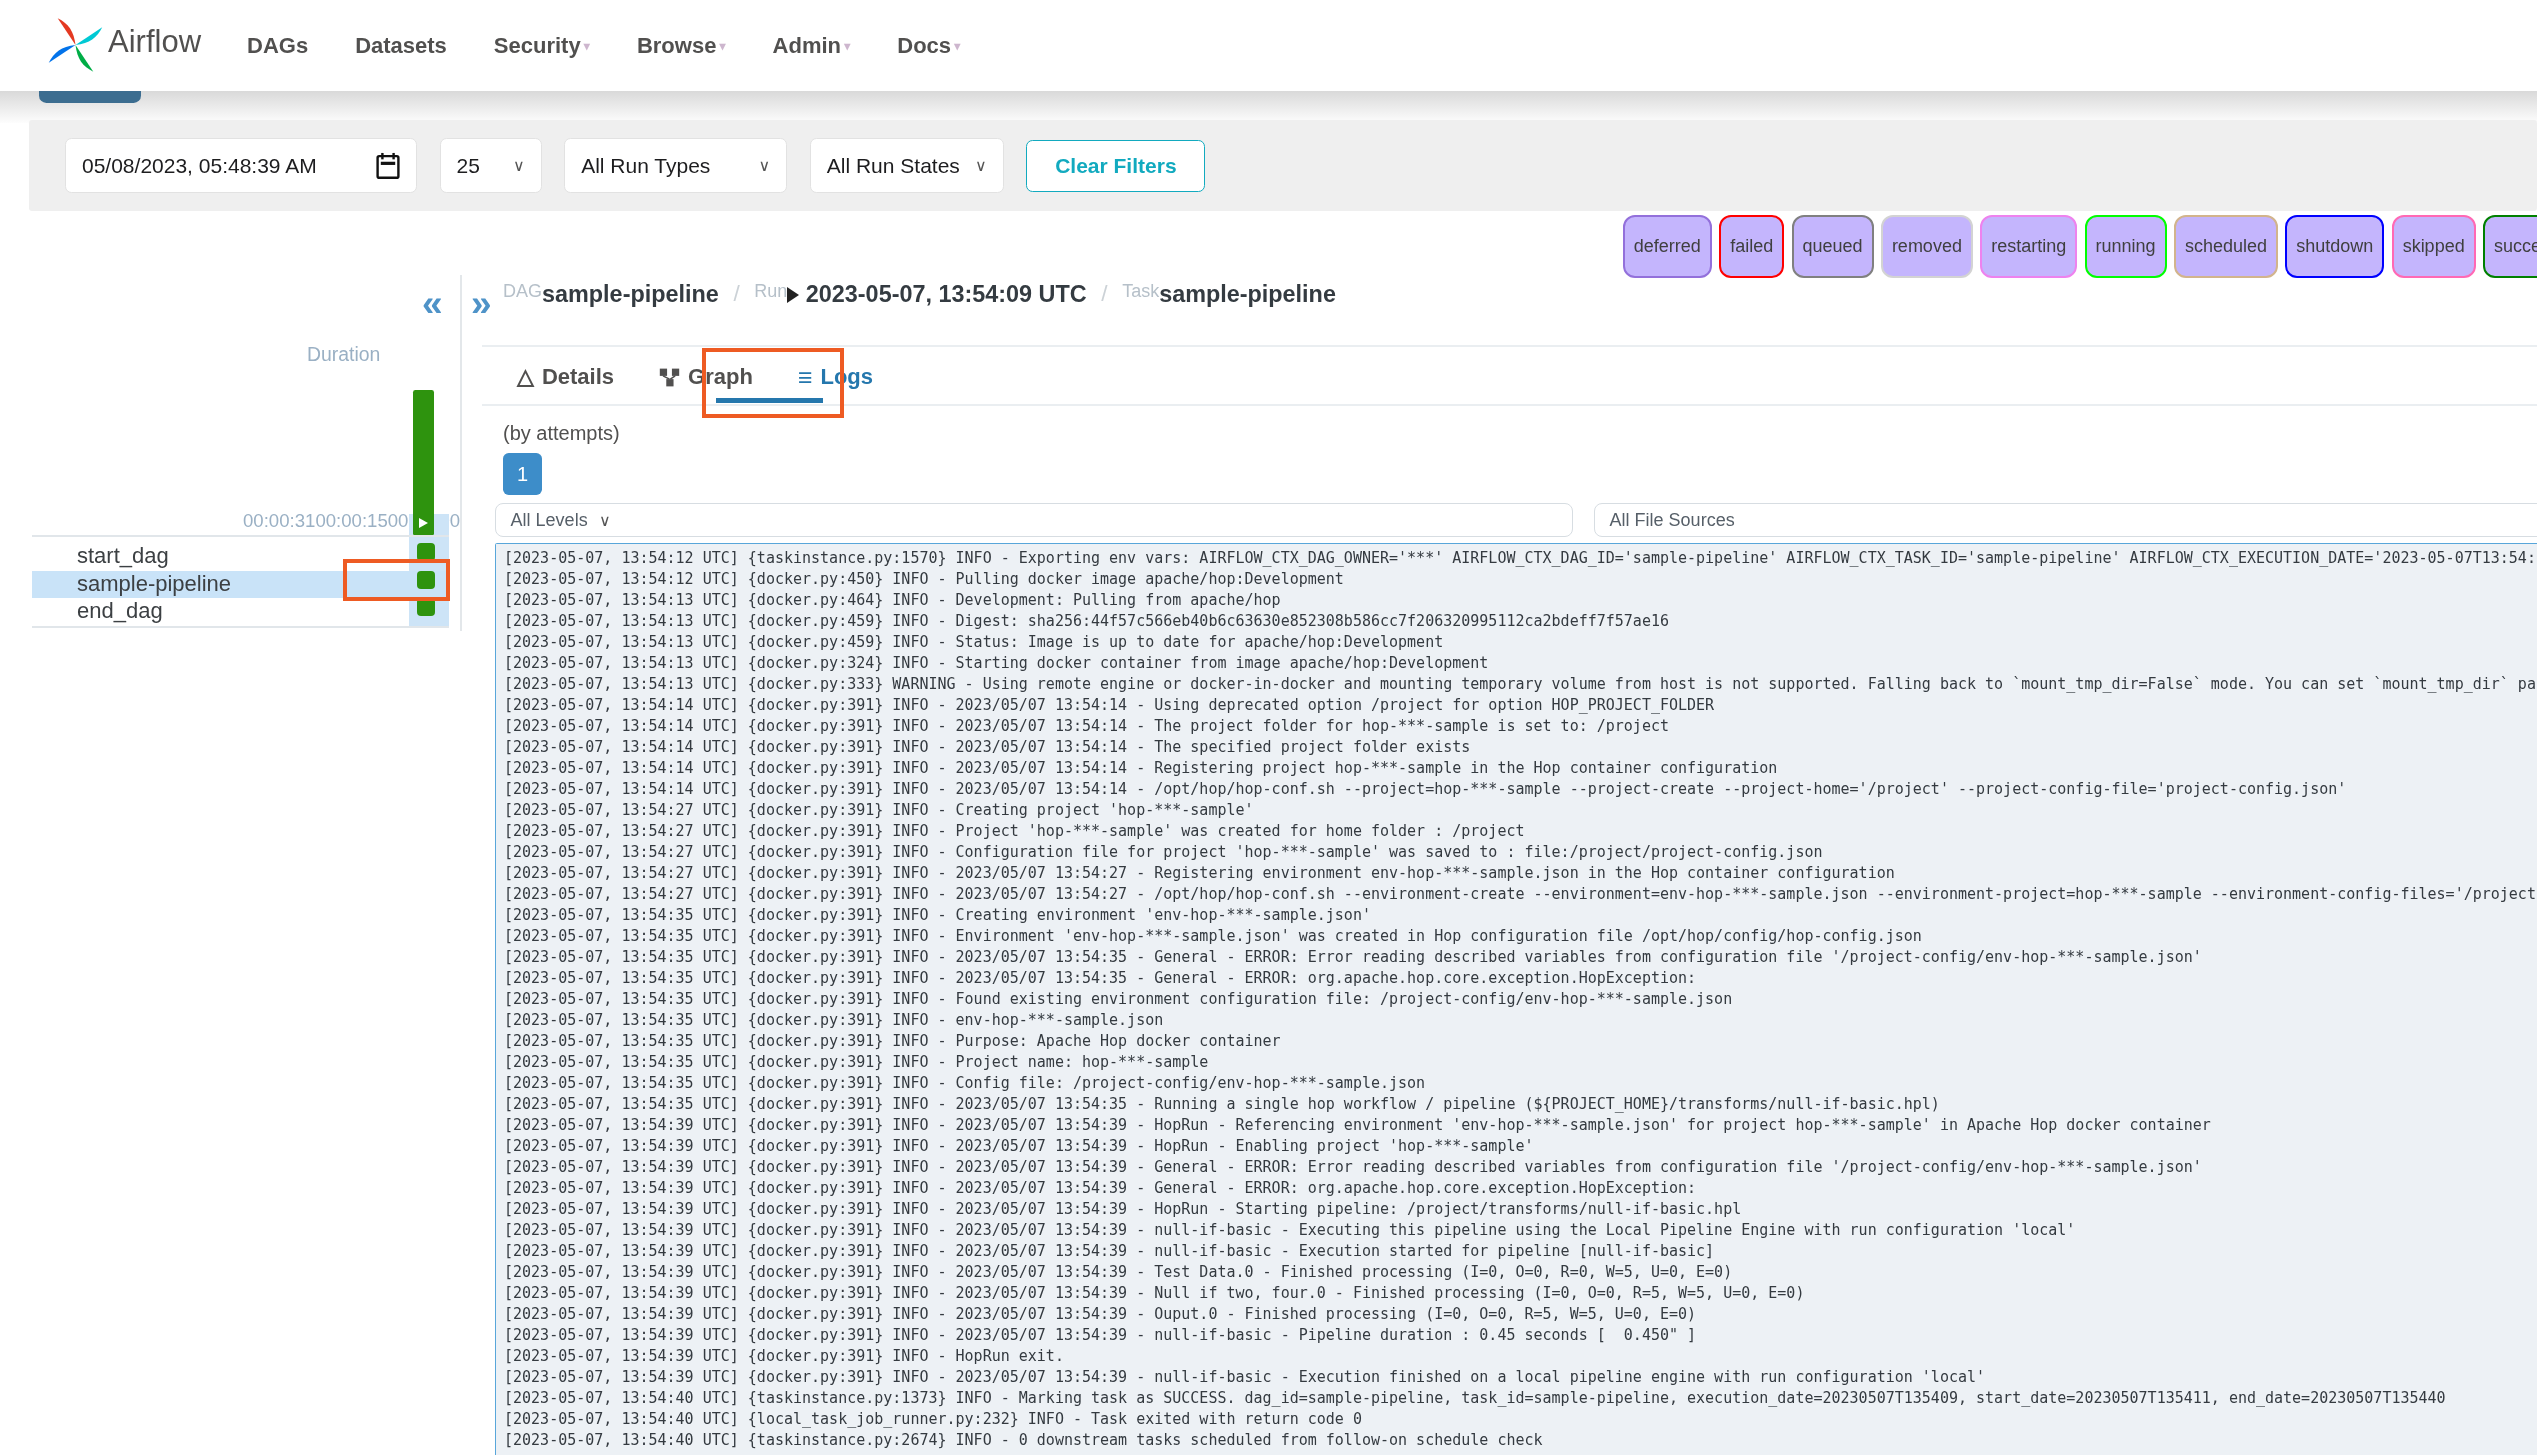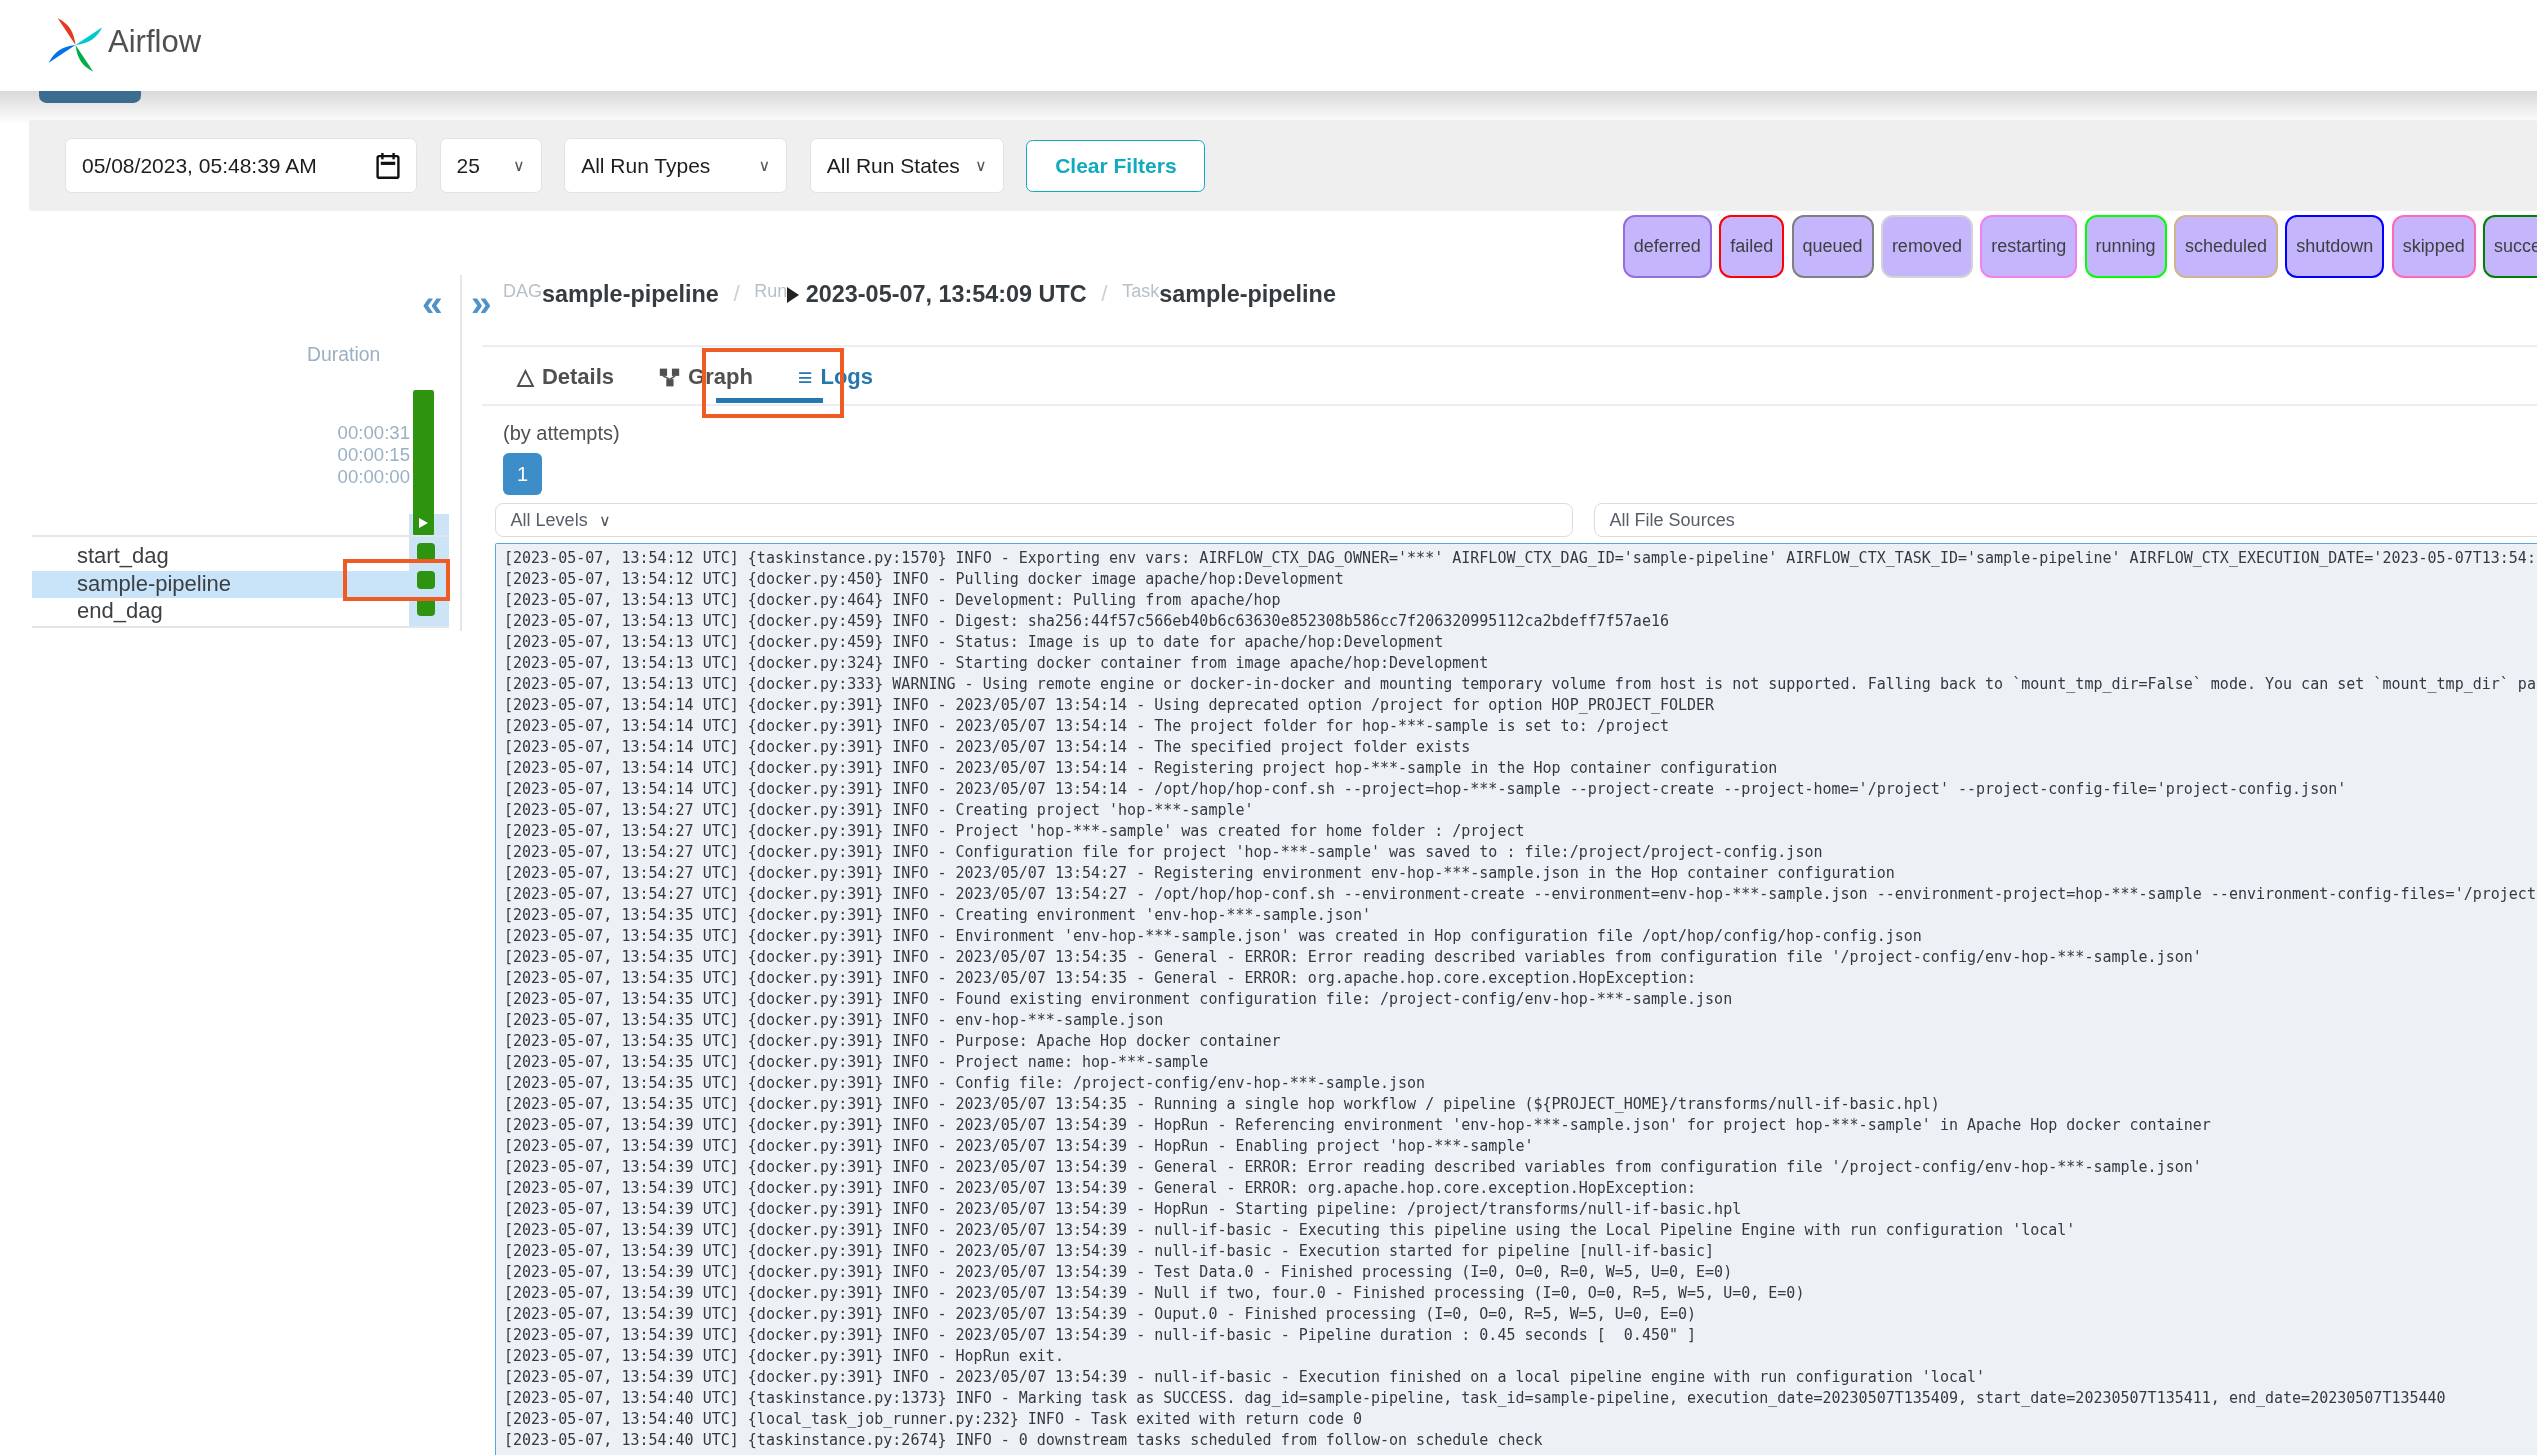--- a/index.html
+++ b/index.html
@@ -37,21 +37,21 @@
     font-size:18px; color:#3f3f3f; white-space:nowrap; }
 
   
   .collapse-btn, .expand-btn { position:absolute; font-size:37px; font-weight:bold; color:#4f93c8;
     cursor:pointer; line-height:1; }
   .collapse-btn { left:422px; top:285px; }
   .expand-btn  { left:471px; top:285px; }
   .duration-label { position:absolute; left:307px; top:343px; width:102px; text-align:left;
     font-size:19.4px; color:#9ab0c4; }
   .ticks { position:absolute; left:243px; top:377px; width:167px; height:155px;
-    display:flex; flex-direction:column; justify-content:center; align-items:flex-end; }
+    display:flex; justify-content:flex-start; align-items:flex-end; }
   .tick { font-size:18.6px; color:#9ab0c4; }
   .col-highlight { position:absolute; left:409px; top:514px; width:40px; height:113px; background:#cde4f7; }
   .gantt-bar { position:absolute; left:413px; top:390px; width:21px; height:146px; background:#2e930e; border-radius:2.4px; }
   .bar-play { position:absolute; left:419px; top:518px; width:0; height:0;
     border-left:9px solid #fff; border-top:5.7px solid transparent; border-bottom:5.7px solid transparent; }
   .grid-hline { position:absolute; left:32px; width:417px; height:1.6px; background:#e1e6ea; }
   .task-rows { position:absolute; left:32px; top:543px; width:417px; }
   .task-row { height:27.5px; display:flex; cursor:pointer; }
   .task-row.selected { background:#c9e3f8; }
   .task-label { margin-left:45px; font-size:22px; color:#3c4043; flex:1; }
@@ -101,20 +101,29 @@
 <body>
 
 <div class="topnav">
   <svg class="logo" viewBox="0 0 64 64">
     <path d="M32,32 L12,2 C24,8 30,16 32,32 Z" fill="#E43921"></path>
     <path d="M32,32 L62,12 C56,24 48,30 32,32 Z" fill="#00C9D4"></path>
     <path d="M32,32 L52,62 C40,56 34,48 32,32 Z" fill="#00AD46"></path>
     <path d="M32,32 L2,52 C8,40 16,34 32,32 Z" fill="#0273EA"></path>
   </svg>
   <div class="brand">Airflow</div>
+  <div class="navmenu">
+
+  <div class="navitem"><span>DAGs</span></div>
+      <div class="navitem"><span>Datasets</span></div>
+      <div class="navitem"><span>Security</span><span class="navcaret">▾</span></div>
+      <div class="navitem"><span>Browse</span><span class="navcaret">▾</span></div>
+      <div class="navitem"><span>Admin</span><span class="navcaret">▾</span></div>
+      <div class="navitem"><span>Docs</span><span class="navcaret">▾</span></div>
+    </div>
 </div>
 <div class="nav-shadow"></div>
 <div class="dark-tab"></div>
 
 <div class="filterbar">
   <div class="finput date-input">
     <span>05/08/2023, 05:48:39 AM</span>
     <svg width="24" height="27.5" viewBox="0 0 30 34">
       <rect x="2" y="5" width="26" height="27" fill="none" stroke="#111" stroke-width="3" rx="2"></rect>
       <line x1="8" y1="1" x2="8" y2="9" stroke="#111" stroke-width="3"></line>

